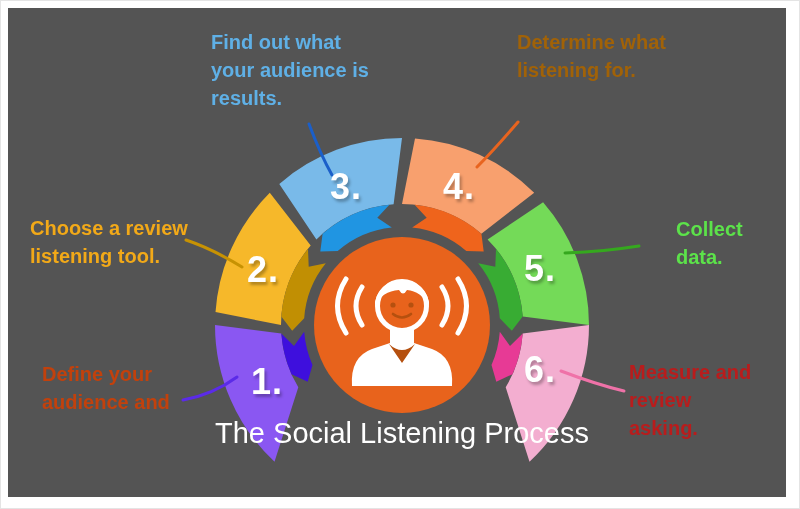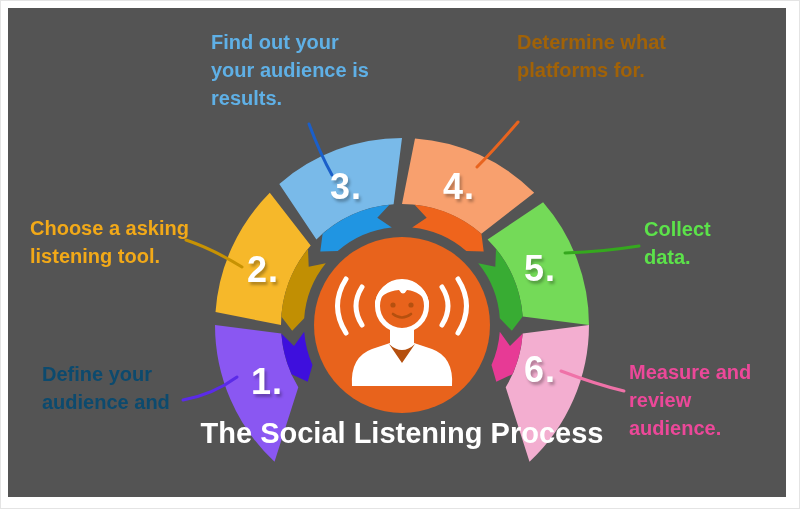--- a/index.html
+++ b/index.html
@@ -30,21 +30,21 @@
   .label span{display:block}
   #label-s1{left:42px;top:360px}
   #label-s2{left:30px;top:214px}
   #label-s3{left:211px;top:28px}
   #label-s4{left:517px;top:28px}
   #label-s5{left:644px;top:215px}
   #label-s6{left:629px;top:358px}
 
   .title{
     position:absolute;left:402px;top:415px;transform:translateX(-50%);
-    text-align:center;font-size:29px;font-weight:bold;line-height:36px;
+    text-align:center;font-size:29px;font-weight:normal;line-height:36px;
     white-space:nowrap;
   }
 </style>
 </head>
 <body style="background: rgb(255, 255, 255);">
 
 <div class="stage">
 
   <div class="board" style="background: rgb(84, 84, 84);"></div>
 
@@ -100,45 +100,45 @@
       </g>
   </svg>
 
   <div class="num" id="num-s1">1.</div>
   <div class="num" id="num-s2">2.</div>
   <div class="num" id="num-s3">3.</div>
   <div class="num" id="num-s4">4.</div>
   <div class="num" id="num-s5">5.</div>
   <div class="num" id="num-s6">6.</div>
 
-  <div class="label" id="label-s1" style="color: #0c4a6e;">
+  <div class="label" id="label-s1" style="color: #c2410c;">
     <span>Define your</span>
     <span>audience and</span>
   </div>
   <div class="label" id="label-s2" style="color: rgb(242, 169, 24);">
-    <span>Choose a asking</span>
+    <span>Choose a review</span>
     <span>listening tool.</span>
   </div>
   <div class="label" id="label-s3" style="color: rgb(95, 176, 230);">
-    <span>Find out your</span>
+    <span>Find out what</span>
     <span>your audience is</span>
     <span>results.</span>
   </div>
   <div class="label" id="label-s4" style="color: #a16207;">
     <span>Determine what</span>
-    <span>platforms for.</span>
+    <span>listening for.</span>
   </div>
-  <div class="label" id="label-s5" style="color: rgb(92, 226, 74);">
+  <div class="label" id="label-s5" style="color: rgb(92, 226, 74); margin-left: 32px;">
     <span>Collect</span>
     <span>data.</span>
   </div>
-  <div class="label" id="label-s6" style="color: #ec4899;">
+  <div class="label" id="label-s6" style="color: #b91c1c;">
     <span>Measure and</span>
     <span>review</span>
-    <span>audience.</span>
+    <span>asking.</span>
   </div>
 
   <div class="title" style="color: rgb(255, 255, 255);">
     <span>The Social</span>
     <span>Listening Process</span>
   </div>
 
 </div>
 
 </body></html>

